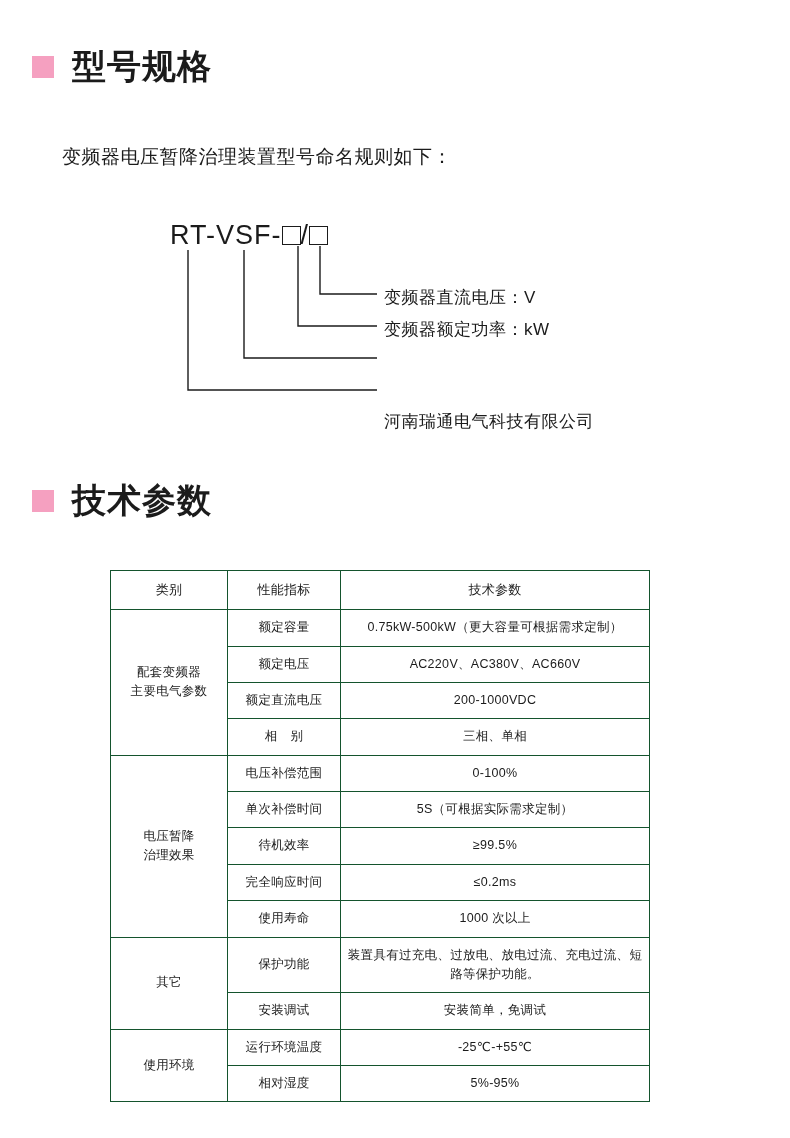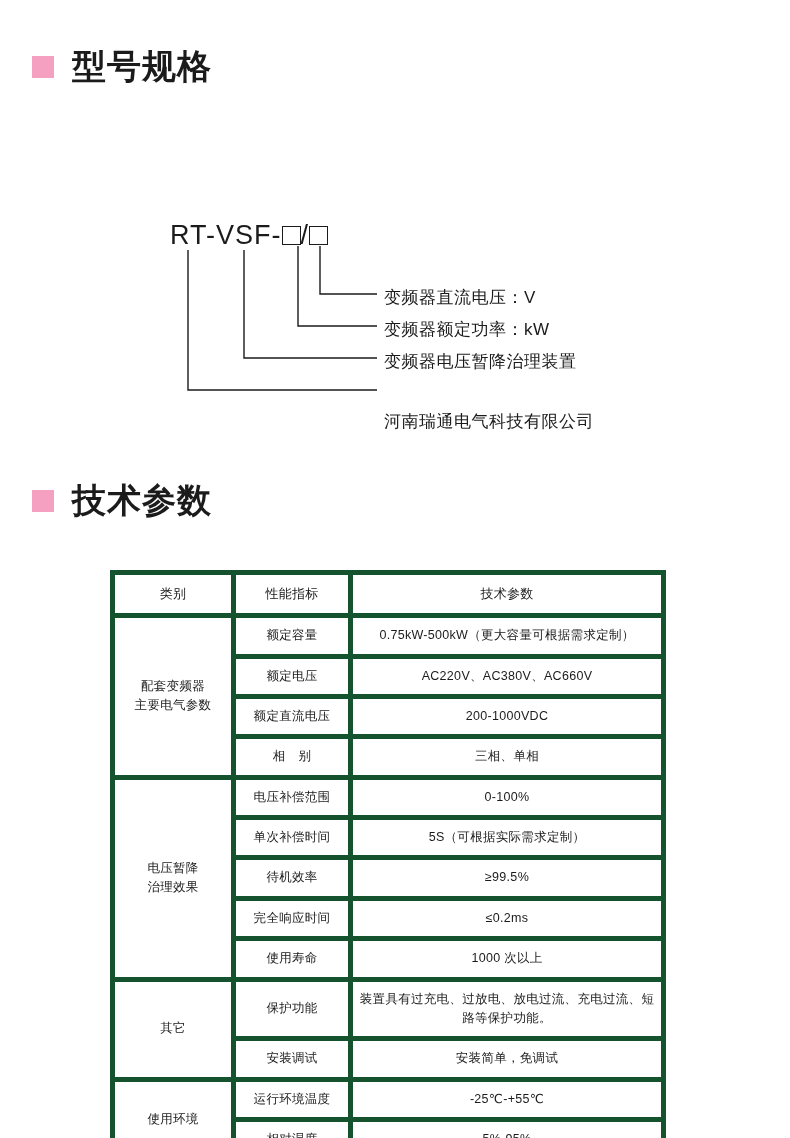--- a/index.html
+++ b/index.html
@@ -112,21 +112,21 @@
     left: 110px;
     top: 570px;
     width: 514px;
   }
   table.spec-table {
     border-collapse: collapse;
     width: 514px;
     table-layout: fixed;
   }
   table.spec-table td {
-    border: 5px solid #14532d;
+    border: 1px solid #14532d;
     font-size: 12.5px;
     color: #1b1b1b;
     text-align: center;
     vertical-align: middle;
     padding: 8px 4px;
     line-height: 1.55;
     letter-spacing: 0.3px;
   }
   table.spec-table tr.header-row td {
     font-size: 13px;
@@ -140,39 +140,39 @@
 </head>
 <body>
 
 <div class="page">
 
   <div class="section-heading" id="heading-model">
     <span class="heading-bullet"></span>
     <span class="heading-text">型号规格</span>
   </div>
 
+  <div class="intro-line">变频器电压暂降治理装置型号命名规则如下：</div>
 
   <div class="naming-diagram">
 
     <div class="code-text"><span>RT-VSF-</span><span class="code-box"></span><span>/</span><span class="code-box"></span></div>
 
     <svg width="640" height="220" viewBox="0 0 640 220">
 
       <polyline points="258,36 258,84 315,84" fill="none" stroke="#1b1b1b" stroke-width="1.4"></polyline>
 
       <polyline points="236,36 236,116 315,116" fill="none" stroke="#1b1b1b" stroke-width="1.4"></polyline>
 
       <polyline points="182,40 182,148 315,148" fill="none" stroke="#1b1b1b" stroke-width="1.4"></polyline>
 
       <polyline points="126,40 126,180 315,180" fill="none" stroke="#1b1b1b" stroke-width="1.4"></polyline>
     </svg>
 
     <div class="legend-item legend-0">变频器直流电压：V</div>
     <div class="legend-item legend-1">变频器额定功率：kW</div>
-    <div class="legend-item legend-2">变频器电压暂降治理装置</div>
     <div class="legend-item legend-3">河南瑞通电气科技有限公司</div>
   </div>
 
   <div class="section-heading" id="heading-specs">
     <span class="heading-bullet"></span>
     <span class="heading-text">技术参数</span>
   </div>
 
   <div class="spec-table-wrap">
     <table class="spec-table">

